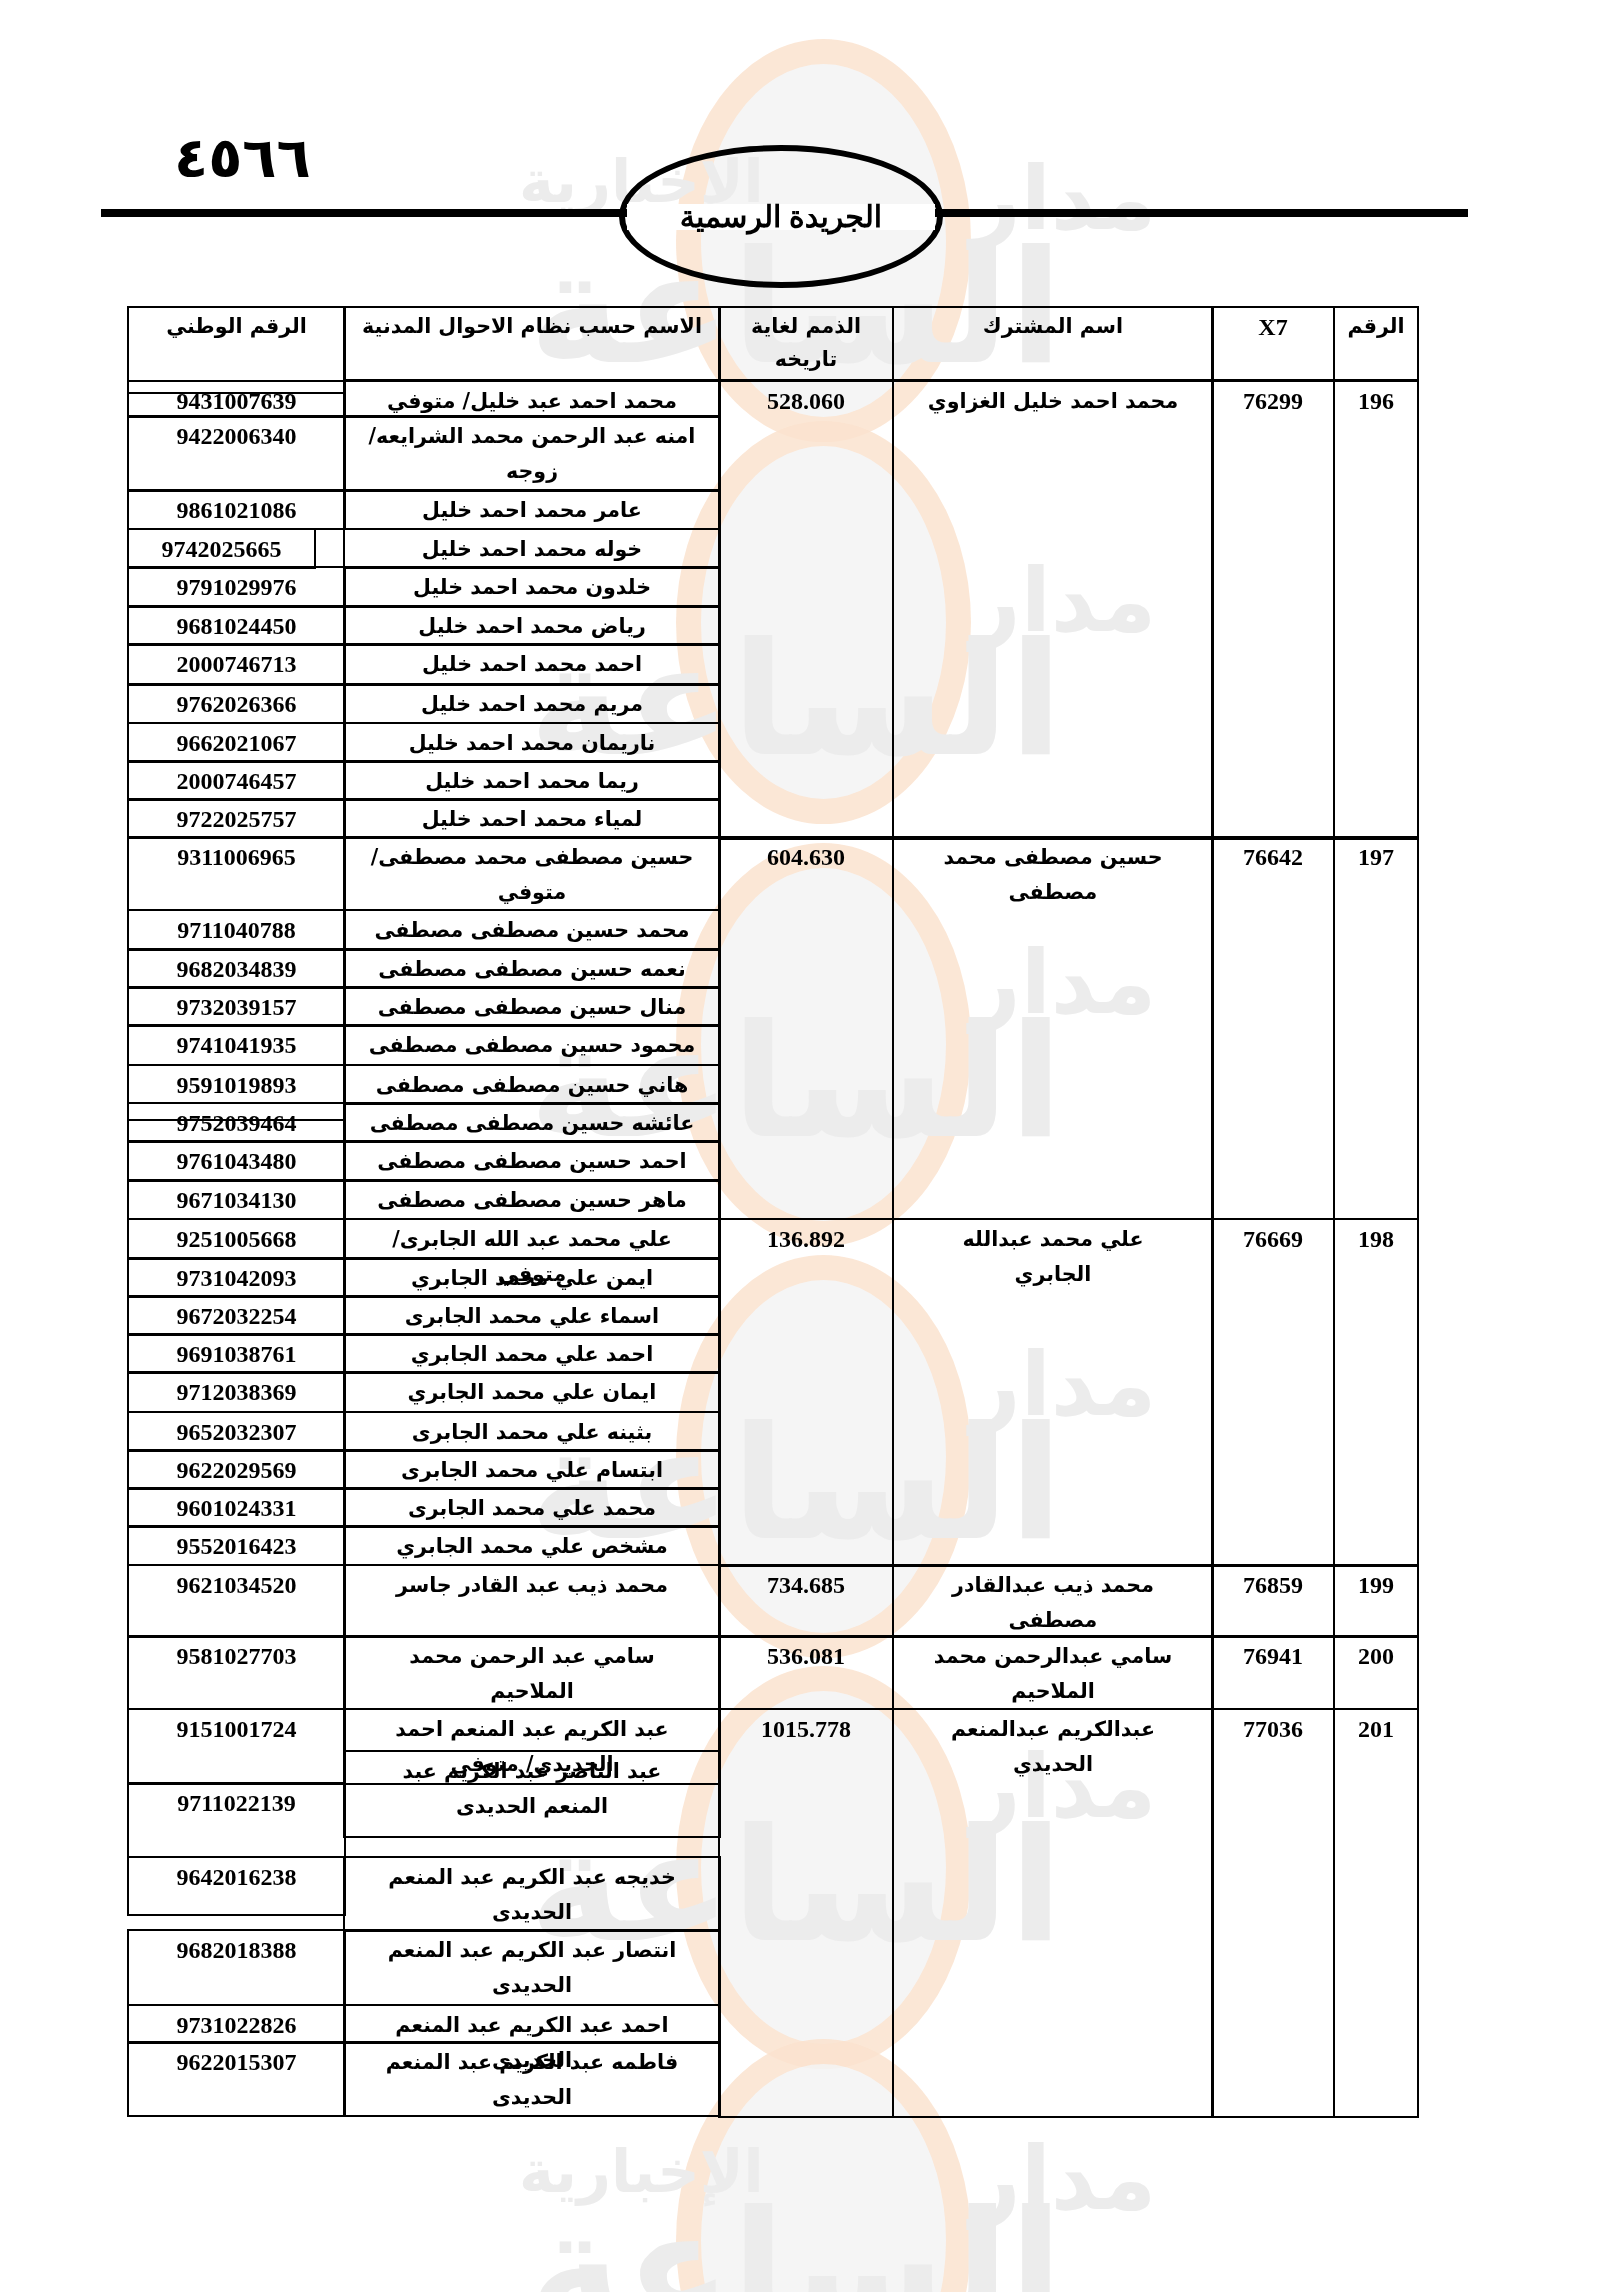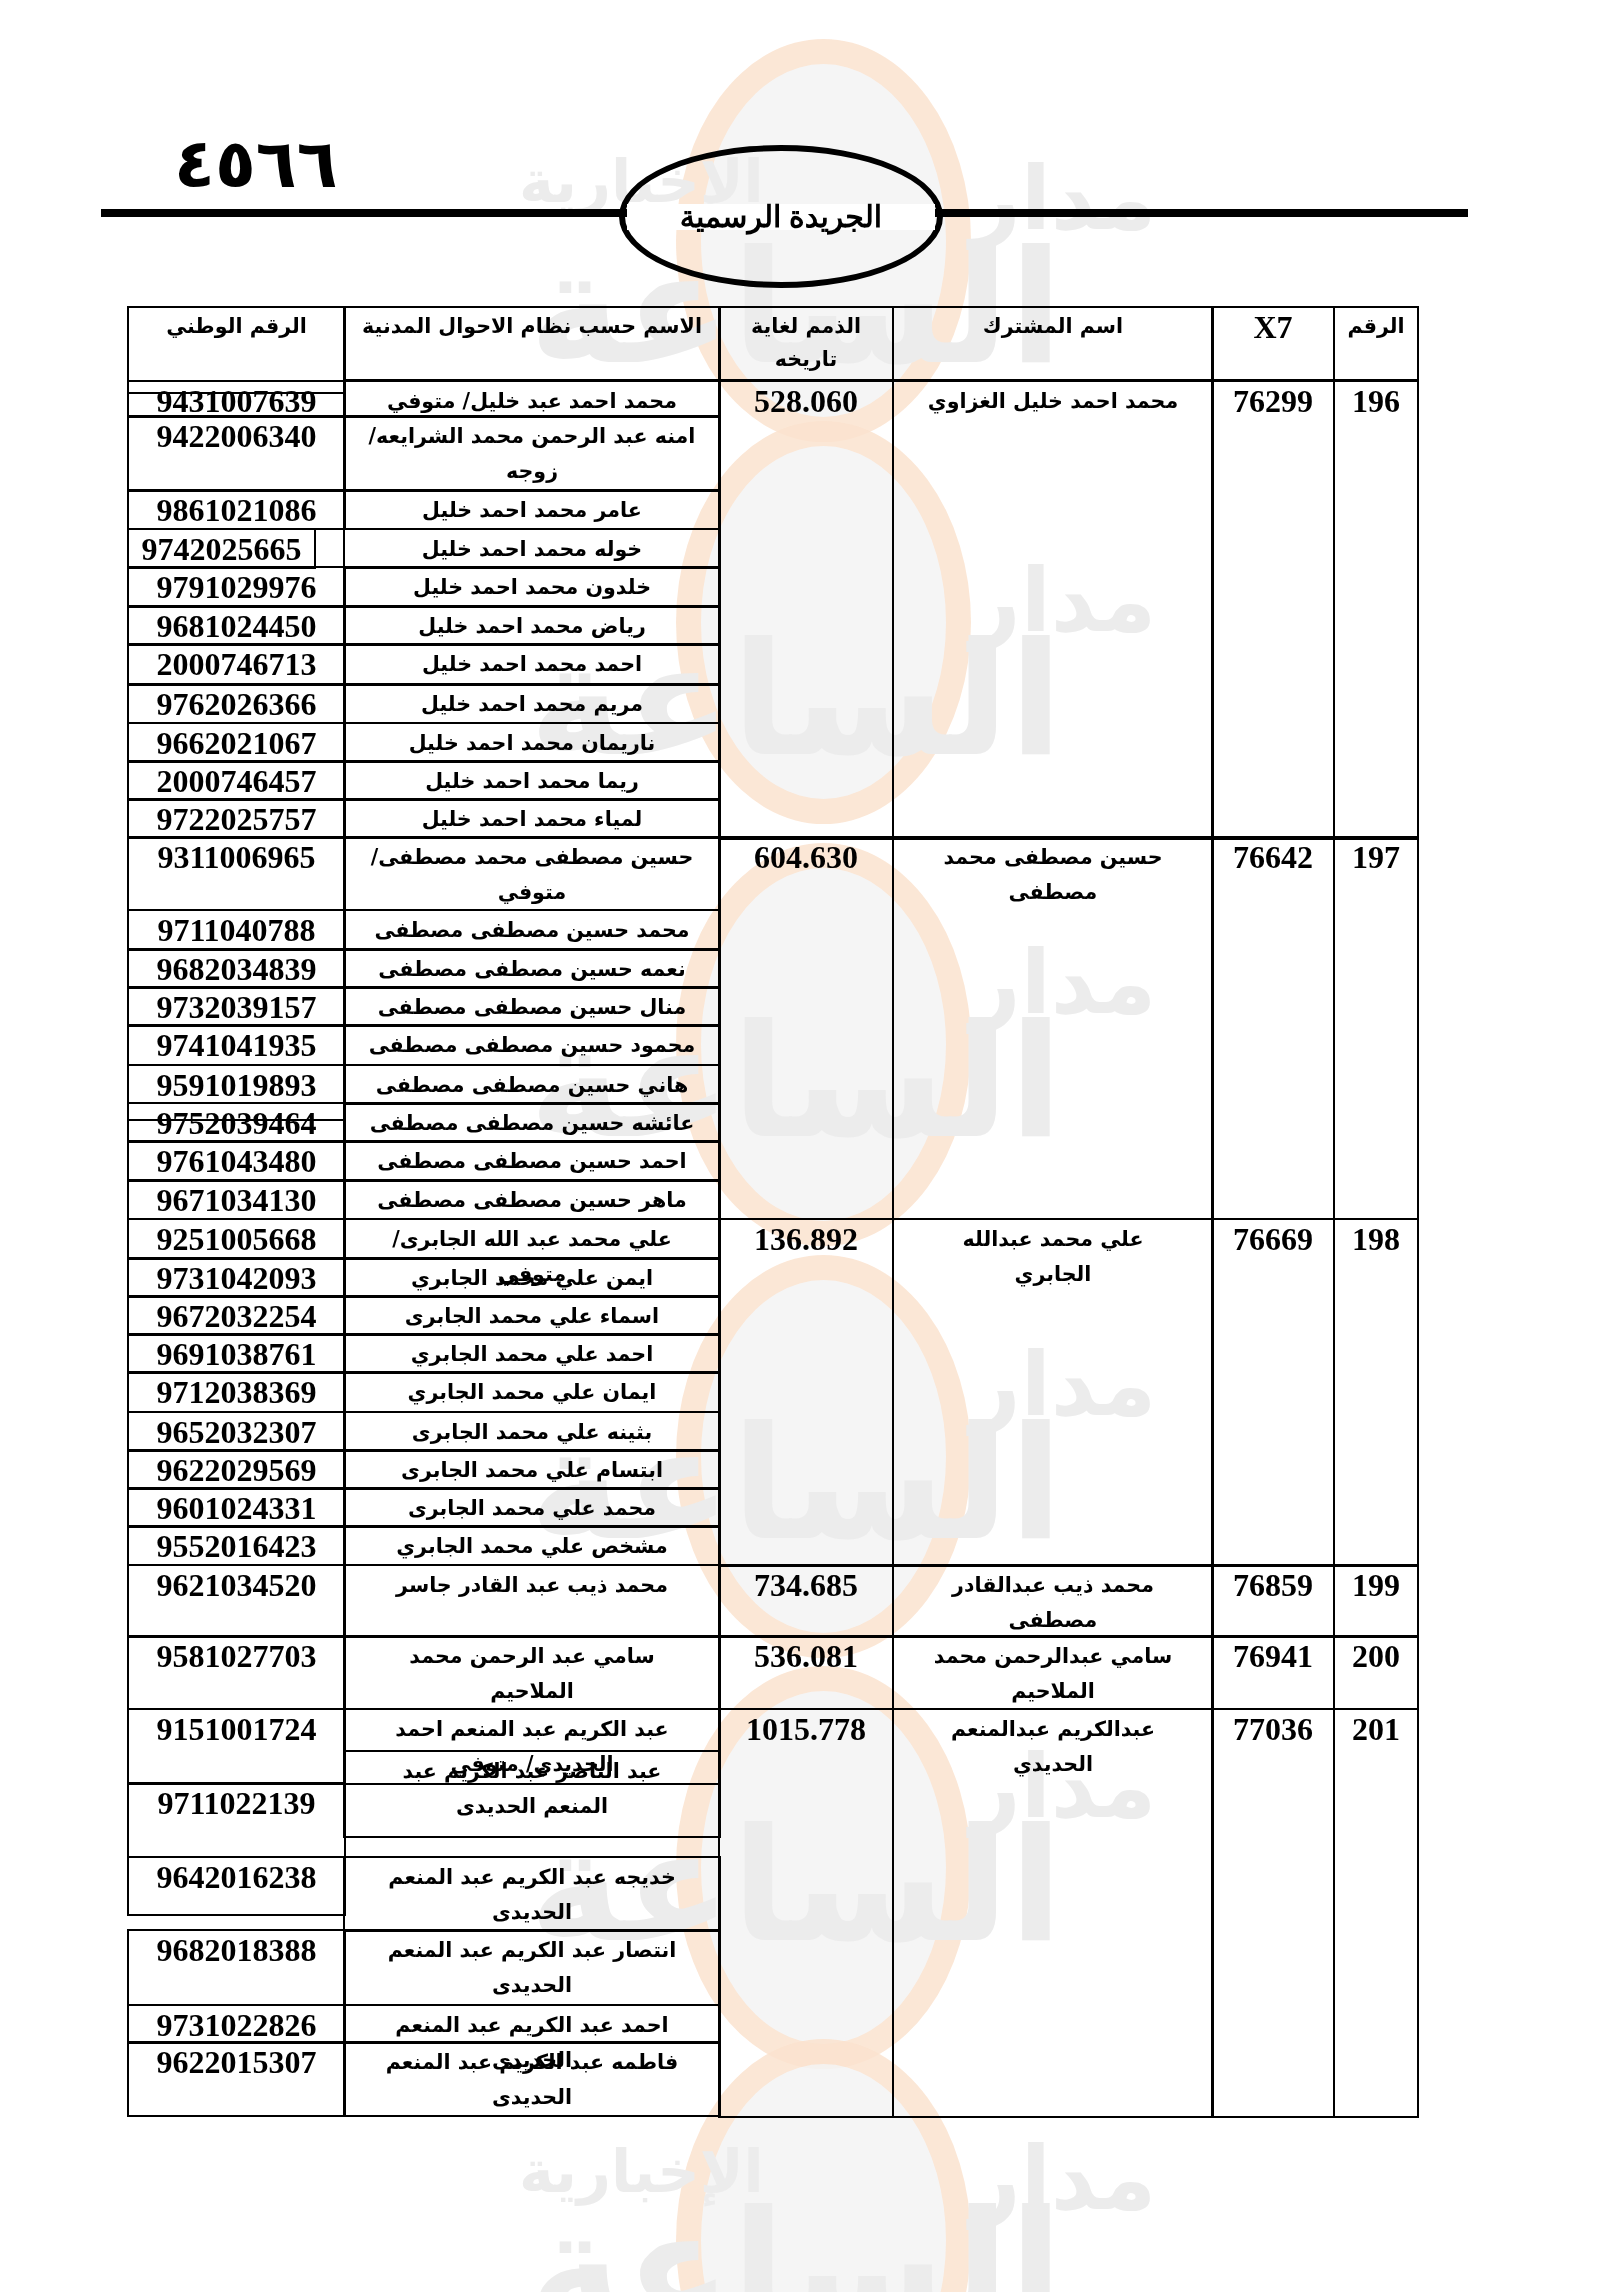--- a/index.html
+++ b/index.html
@@ -7,34 +7,34 @@
          font-family:"Liberation Serif","DejaVu Serif",serif; color:#000; }
   .page { position:absolute; left:0; top:0; width:1621px; height:2293px; }
 
   
   .wm { position:absolute; pointer-events:none; }
   .wm-clock { border-radius:50%; border:25.5px solid #fbe3cf; background:#f4f4f4; opacity:0.85; }
   .wm-text { font-family:"DejaVu Sans",sans-serif; color:#ececec; font-weight:bold; }
 
   
   .page-number { position:absolute; left:174px; top:125px; font-family:"DejaVu Sans",sans-serif;
-                 font-size:67px; font-weight:bold; letter-spacing:2px; direction:rtl; }
+                 font-size:56px; font-weight:bold; letter-spacing:2px; direction:rtl; }
   .rule { position:absolute; left:101px; top:209px; width:1367px; height:7.8px; background:#000; }
   .masthead { position:absolute; left:619px; top:145px; width:312px; height:131px; border:6.9px solid #000;
               border-radius:50%; background:transparent; display:flex; align-items:center; justify-content:center; }
   .masthead-inner { position:absolute; left:2px; top:53px; width:308px; height:25.5px; background:#fff; }
   .masthead span { position:relative; font-family:Liberation Serif, serif; font-weight:bold; font-size:30px; direction:rtl; }
 
   
   .tbl { position:absolute; left:127px; top:306px; width:1274px; height:1808px; }
   .cell { position:absolute; box-sizing:border-box; border:2.9px double #000;
           display:flex; justify-content:center; align-items:flex-start; text-align:center;
           font-weight:bold; line-height:35px; padding-top:2px; background:transparent; }
   .hdr { font-family:"DejaVu Sans",sans-serif; font-size:20.6px; line-height:33px; font-weight:bold; direction:rtl; }
-  .num { font-family:"Liberation Serif",serif; font-size:32px; }
+  .num { font-family:"Liberation Serif",serif; font-size:24px; }
   .ar  { font-family:"DejaVu Sans",sans-serif; font-size:20.6px; direction:rtl; }
 </style>
 </head>
 <body>
 
 <div class="page">
 
   <div class="wm wm-clock" style="left:676px;top:39px;width:245px;height:353px;"></div>
   <div class="wm wm-text" style="left:519px;top:147px;font-size:59px;">الإخبارية</div>
   <div class="wm wm-text" style="left:970px;top:147px;font-size:88px;">مدار</div>

